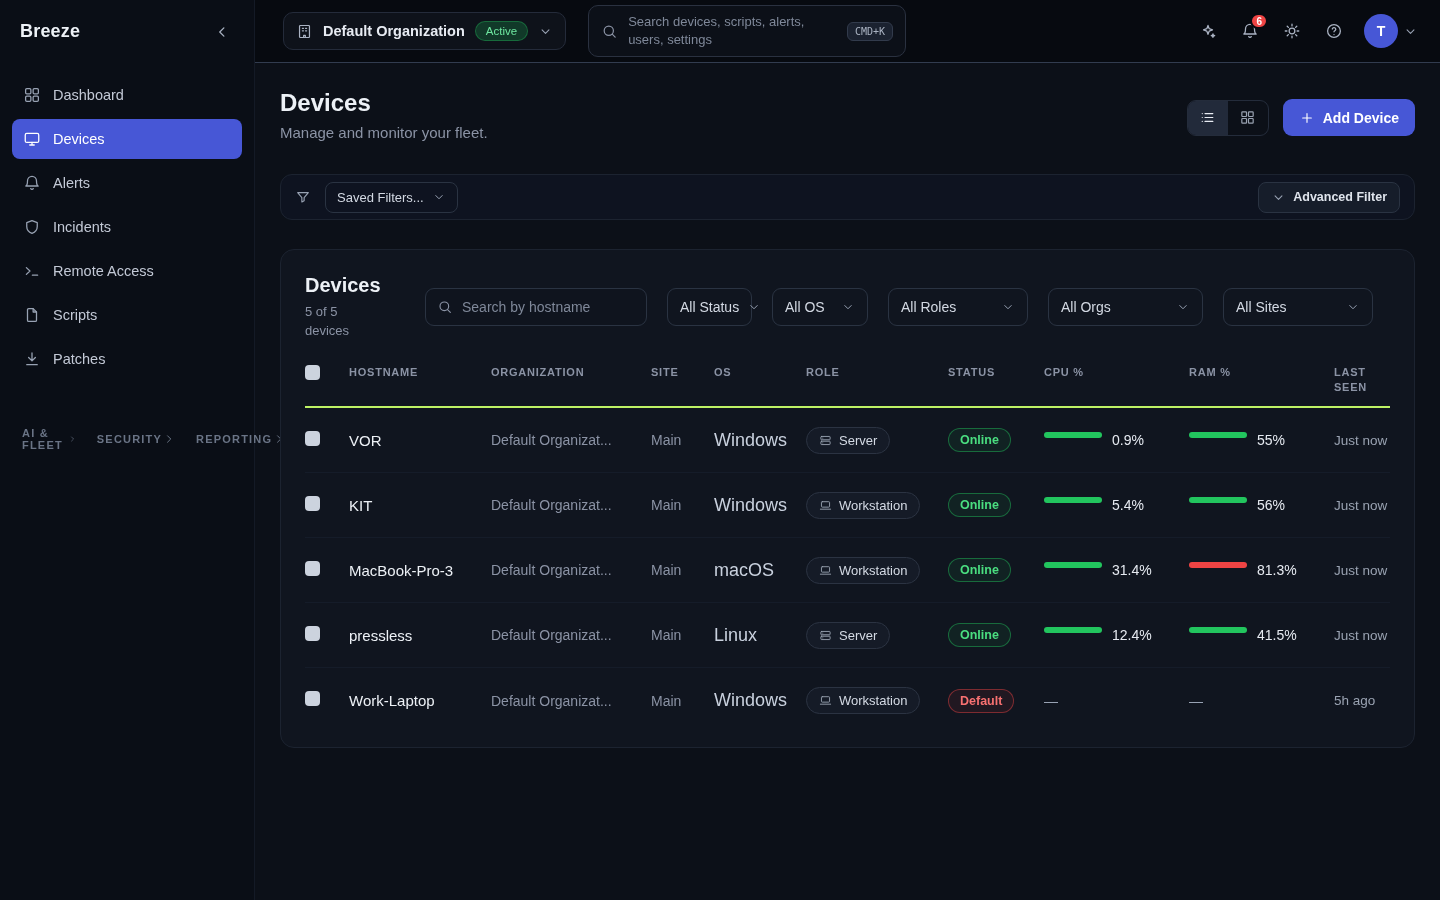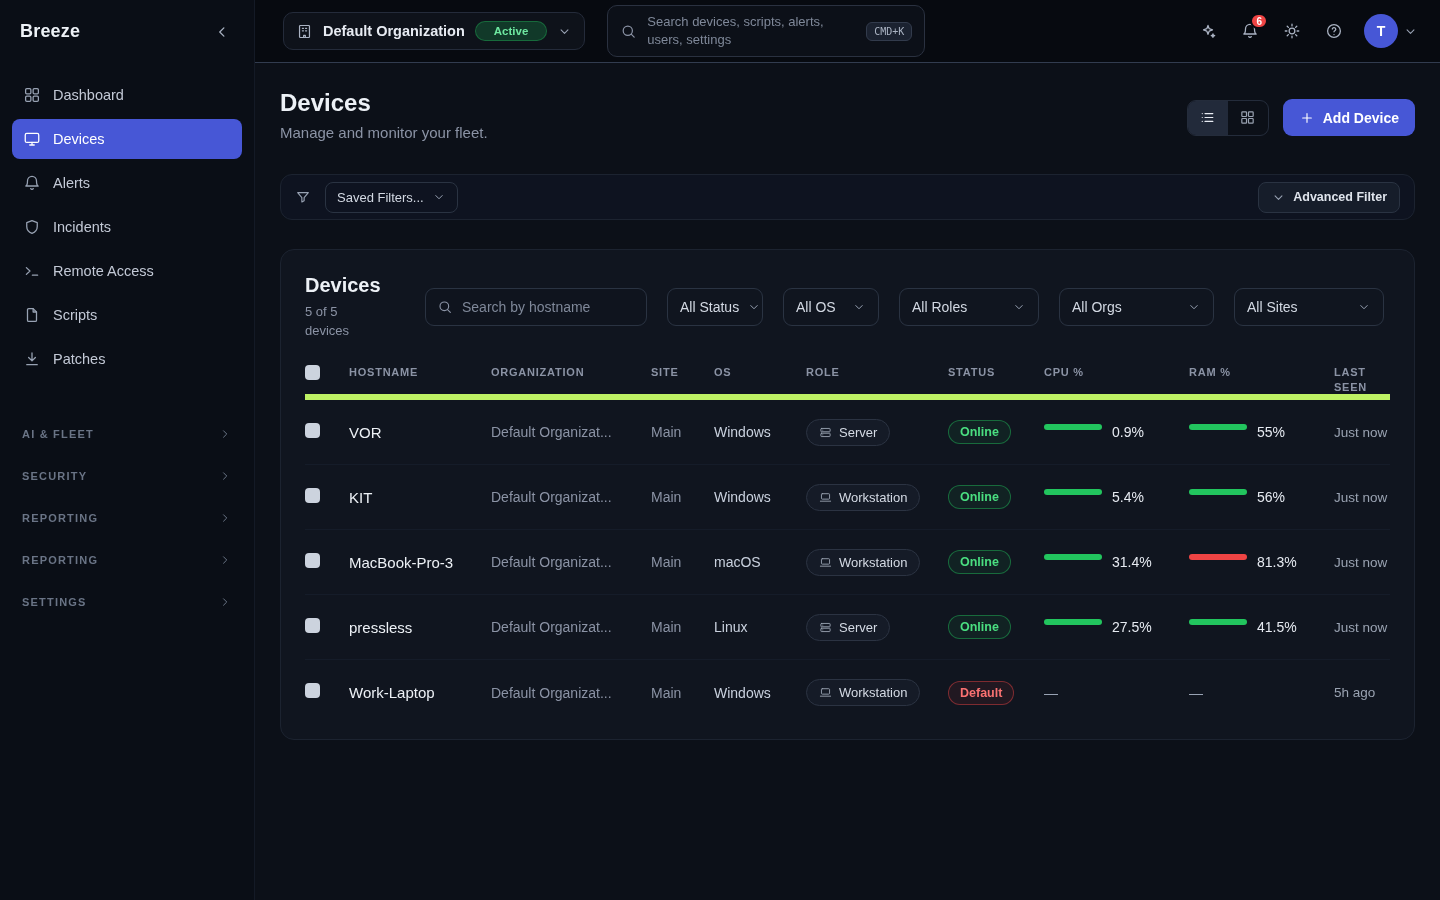--- a/index.html
+++ b/index.html
@@ -20,35 +20,35 @@
   .brand{font-size:18px;font-weight:700;letter-spacing:.2px}
   .icon-btn{width:32px;height:32px;border:none;background:transparent;color:#aab3c3;border-radius:8px;
     display:flex;align-items:center;justify-content:center;cursor:pointer}
   .icon-btn .ic{width:18px;height:18px}
   .nav{padding:12px;display:flex;flex-direction:column;gap:4px}
   .nav-item{display:flex;align-items:center;gap:12px;height:40px;padding:0 11px;border-radius:8px;
     color:#c3c9d6;font-size:14.5px;cursor:pointer}
   .nav-item .nav-icon{width:18px;height:18px;color:#98a2b3;flex:none}
   .nav-item.active{background:var(--accent);color:#fff}
   .nav-item.active .nav-icon{color:#fff}
-  .nav-sections{margin-top:22px;padding:0 12px;display:flex;flex-direction:column}
+  .nav-sections{margin-top:22px;padding:0 12px;display:flex;}
   .nav-section{display:flex;align-items:center;justify-content:space-between;padding:14px 10px;
     color:var(--txt-3);font-size:11px;font-weight:700;letter-spacing:1.2px;cursor:pointer}
   .nav-section-chevron{width:14px;height:14px;color:var(--txt-3)}
 
   
   .right-col{display:flex;flex-direction:column;min-width:0}
   .topbar{height:63px;flex:none;background:var(--bg-top);display:flex;align-items:center;
     padding:0 22px 0 28px;border-bottom:1px solid #323c4f}
   .org-selector{display:flex;align-items:center;gap:10px;height:38px;padding:0 12px;
     background:#0e121a;border:1px solid #242b3a;border-radius:10px;cursor:pointer}
   .org-selector .ic{width:17px;height:17px;color:#aab3c3}
   .org-name{font-size:14.5px;font-weight:600;color:#e7ebf2;white-space:nowrap}
-  .org-status{font-size:11.5px;font-weight:700;color:#6ee7a0;background:rgba(34,197,94,.22);
-    border:1px solid rgba(34,197,94,.35);padding:3px 18px;border-radius:999px}
+  .org-status{font-size:11.5px;font-weight:400;color:#6ee7a0;background:rgba(34,197,94,.22);
+    border:1px solid rgba(34,197,94,.35);padding:3px 10px;border-radius:999px}
   .chev{width:15px;height:15px;color:#98a2b3;flex:none}
   .global-search{margin-left:22px;width:318px;display:flex;align-items:center;gap:10px;
     padding:7px 12px;background:#0c1018;border:1px solid #2a3140;border-radius:10px;cursor:text}
   .global-search .ic{width:17px;height:17px;color:#8b93a5;flex:none}
   .gs-placeholder{font-size:13px;line-height:1.35;color:#7f8899;width:196px}
   .kbd{margin-left:auto;font-family:"DejaVu Sans Mono",monospace;font-size:10px;color:#aab3c2;
     background:#1b2230;border:1px solid #323b4c;border-radius:6px;padding:3px 7px;white-space:nowrap}
   .topbar-actions{margin-left:auto;display:flex;align-items:center;gap:10px}
   .bell-wrap{position:relative}
   .badge-count{position:absolute;top:-2px;right:-2px;min-width:16px;height:16px;border-radius:999px;
@@ -91,39 +91,39 @@
   .panel-title-block{width:100px;flex:none}
   .panel-title{font-size:20px;font-weight:700}
   .panel-count{font-size:13px;color:var(--txt-2);margin-top:6px;line-height:1.45;max-width:70px}
   .host-search{position:relative;width:222px;flex:none}
   .host-search .ic{position:absolute;left:12px;top:11px;width:16px;height:16px;color:#8b93a5}
   .host-search input{width:100%;height:38px;background:#0f141e;border:1px solid var(--border-2);
     border-radius:9px;color:var(--txt);font-size:14px;padding:0 12px 0 36px;font-family:inherit;outline:none}
   .host-search input::placeholder{color:#7f8899}
   .panel-filters{display:flex;gap:20px;flex:1}
   .panel-filters .select{height:38px;font-size:14px;border-radius:9px;justify-content:space-between;padding:0 12px}
-  .panel-filters .select:nth-child(1){width:96px}
+  .panel-filters .select:nth-child(1){width:85px}
   .panel-filters .select:nth-child(2){width:96px}
   .panel-filters .select:nth-child(3){width:140px}
   .panel-filters .select:nth-child(4){width:155px}
   .panel-filters .select:nth-child(5){width:150px}
 
   
   .table{margin-top:24px}
   .row-grid{display:grid;grid-template-columns:44px 142px 160px 63px 92px 142px 96px 145px 145px 58px;
     align-items:center}
-  .thead{border-bottom:6px solid #bef264;align-items:start}
+  .thead{border-bottom:2px solid #bef264;padding-bottom:12px;align-items:start}
   .th{font-size:11px;font-weight:700;letter-spacing:.07em;color:var(--txt-2);text-transform:uppercase;
     line-height:1.35;padding-right:6px}
   .tr{height:65px;border-bottom:1px solid #151c29;cursor:pointer}
   .tr:last-child{border-bottom:none}
   .checkbox{display:inline-block;width:15px;height:15px;border-radius:4px;background:#ccd3de;cursor:pointer}
   .td-host{font-size:15px;font-weight:500;color:var(--txt)}
   .td-muted{font-size:14px;color:var(--txt-2);white-space:nowrap;overflow:hidden}
-  .td-os{font-size:14px;color:#c9d1de}
+  .td-os{font-size:18px;color:#c9d1de}
   .role-badge{display:inline-flex;align-items:center;gap:7px;padding:5px 12px;border-radius:999px;
     background:#151b27;border:1px solid #2b3342;font-size:13px;color:#d4dae4;white-space:nowrap}
   .role-badge .role-icon{width:13px;height:13px;color:#9aa3b2}
   .status-badge{display:inline-flex;align-items:center;padding:4px 11px;border-radius:999px;
     font-size:12.5px;font-weight:600}
   .status-badge.online{color:#4ade80;background:rgba(34,197,94,.08);border:1px solid rgba(34,197,94,.45)}
   .status-badge.offline{color:#f87171;background:rgba(239,68,68,.08);border:1px solid rgba(239,68,68,.45)}
   .td-usage{display:flex;align-items:flex-start;gap:10px}
   .usage-bar{width:58px;height:6px;border-radius:4px;flex:none}
   .usage-bar.ok{background:var(--green)}
@@ -558,21 +558,21 @@
                         <rect x="3.5" y="4.5" width="17" height="6.2" rx="1.2"></rect>
                         <rect x="3.5" y="13.3" width="17" height="6.2" rx="1.2"></rect>
                         <path d="M7 7.6h.01M7 16.4h.01"></path>
                       </svg>
                     </span>
                     <span>Server</span>
                   </span></div>
     <div><span class="status-badge online">Online</span></div>
     <div class="td-usage">
                   <span class="usage-bar cpu-bar ok"></span>
-                  <span class="usage-label cpu-label">27.5%</span>
+                  <span class="usage-label cpu-label">12.4%</span>
                 </div>
     <div class="td-usage">
                   <span class="usage-bar ram-bar ok"></span>
                   <span class="usage-label ram-label">41.5%</span>
                 </div>
     <div class="td-seen">Just now</div>
   </div>
               <div class="tr row-grid">
     <div><span class="checkbox"></span></div>
     <div class="td-host">Work-Laptop</div>

